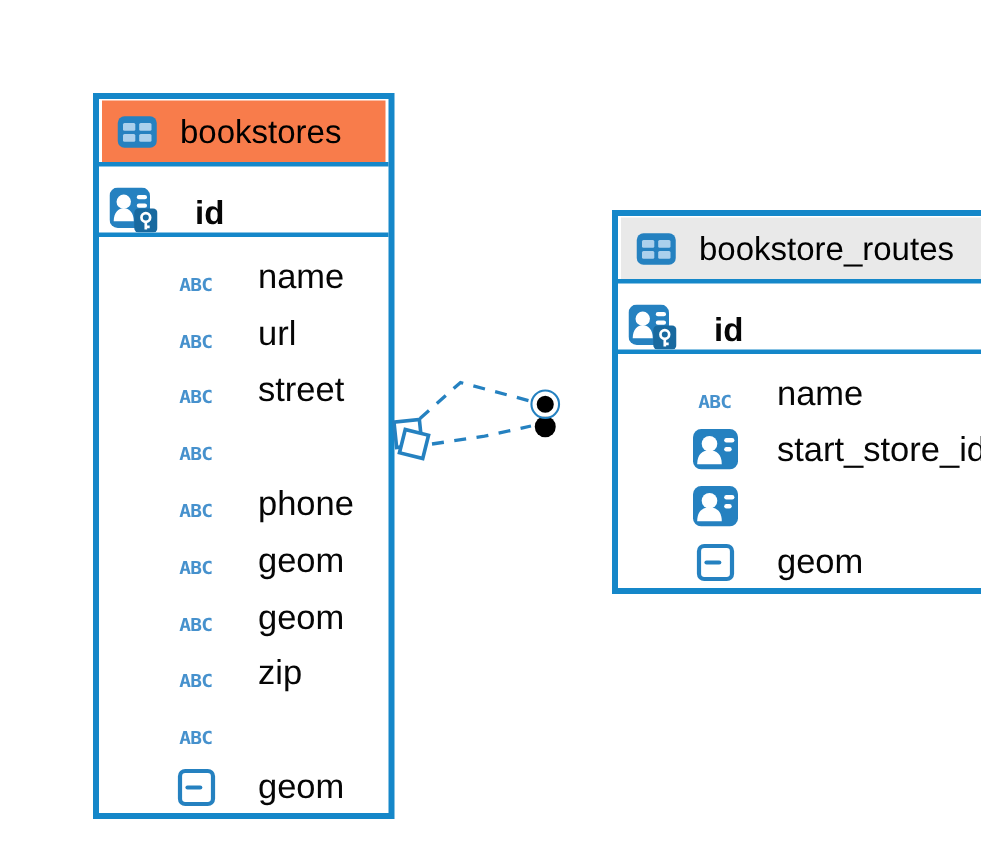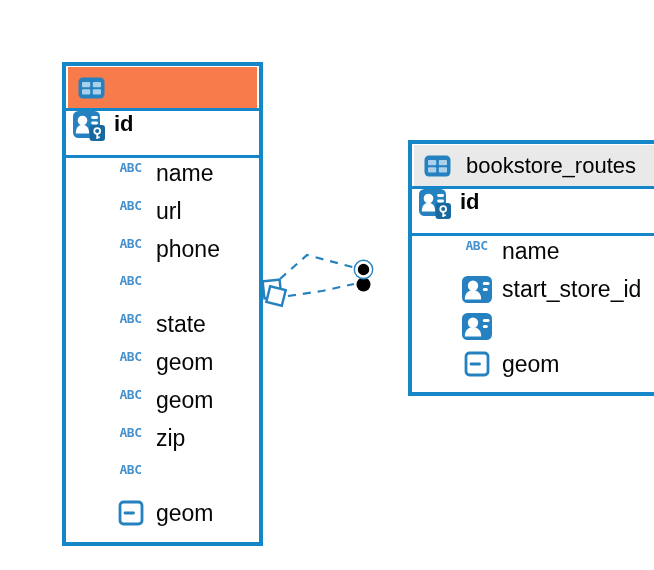--- a/index.html
+++ b/index.html
@@ -33,22 +33,22 @@
   .t0 .thead { background: var(--bookstores-header, #f87c4b); }
   .t1 .thead { background: var(--routes-header, #e9e9e9); }
   .ttitle {
     font-size: 22px;
     color: var(--text, #000);
     white-space: nowrap;
   }
   .sep { height: 3px; background: var(--table-border, #1587c9); flex: 0 0 auto; }
 
   .row {
-    display: flex; align-items: flex-start;
-    gap: 9px;
+    display: flex; align-items: flex-end;
+    gap: 25px;
     padding-left: 6px;
   }
   .idrow { height: 44px; flex: 0 0 auto; }
   .idrow .col-name { font-weight: bold; font-size: 22px; }
   .rows { flex: 1 1 auto; display: flex; flex-direction: column; padding: 2px 0 4px 0; }
   .rows .row { flex: 1 1 0; padding-left: 48px; }
   .col-name { font-size: 23px; color: #060606; white-space: nowrap; }
 
   .icon {
     width: 33px; flex: 0 0 33px;
@@ -76,20 +76,21 @@
     <header class="thead">
       <span class="icon">
         <svg width="27" height="22" viewBox="0 0 27 22">
             <rect x="0.5" y="0.5" width="26" height="21" rx="4.5" fill="var(--icon-blue)"></rect>
             <rect x="4" y="5" width="8.2" height="5.2" rx="1" fill="#abd0ec"></rect>
             <rect x="14.8" y="5" width="8.2" height="5.2" rx="1" fill="#abd0ec"></rect>
             <rect x="4" y="12.3" width="8.2" height="5.2" rx="1" fill="#abd0ec"></rect>
             <rect x="14.8" y="12.3" width="8.2" height="5.2" rx="1" fill="#abd0ec"></rect>
           </svg>
       </span>
+      <span class="ttitle">bookstores</span>
     </header>
     <div class="sep"></div>
 
     <div class="row idrow">
       <span class="icon">
         <svg width="32" height="30" viewBox="0 0 32 30">
             <rect x="0" y="0" width="27" height="27" rx="5.5" fill="var(--icon-blue)"></rect>
             <circle cx="9.5" cy="9.5" r="4.8" fill="#fff"></circle>
             <path d="M2.8 22.5 C2.8 16.5 6 13.8 9.5 13.8 C13 13.8 16.2 16.5 16.2 22.5 Z" fill="#fff"></path>
             <rect x="18.2" y="5" width="6.8" height="2.9" rx="1.4" fill="#fff"></rect>
@@ -108,28 +109,28 @@
       <div class="row">
         <span class="icon abc">ABC</span>
         <span class="col-name">name</span>
       </div>
       <div class="row">
         <span class="icon abc">ABC</span>
         <span class="col-name">url</span>
       </div>
       <div class="row">
         <span class="icon abc">ABC</span>
+        <span class="col-name">street</span>
+      </div>
+      <div class="row">
+        <span class="icon abc">ABC</span>
+      </div>
+      <div class="row">
+        <span class="icon abc">ABC</span>
         <span class="col-name">phone</span>
-      </div>
-      <div class="row">
-        <span class="icon abc">ABC</span>
-      </div>
-      <div class="row">
-        <span class="icon abc">ABC</span>
-        <span class="col-name">state</span>
       </div>
       <div class="row">
         <span class="icon abc">ABC</span>
         <span class="col-name">geom</span>
       </div>
       <div class="row">
         <span class="icon abc">ABC</span>
         <span class="col-name">geom</span>
       </div>
       <div class="row">

